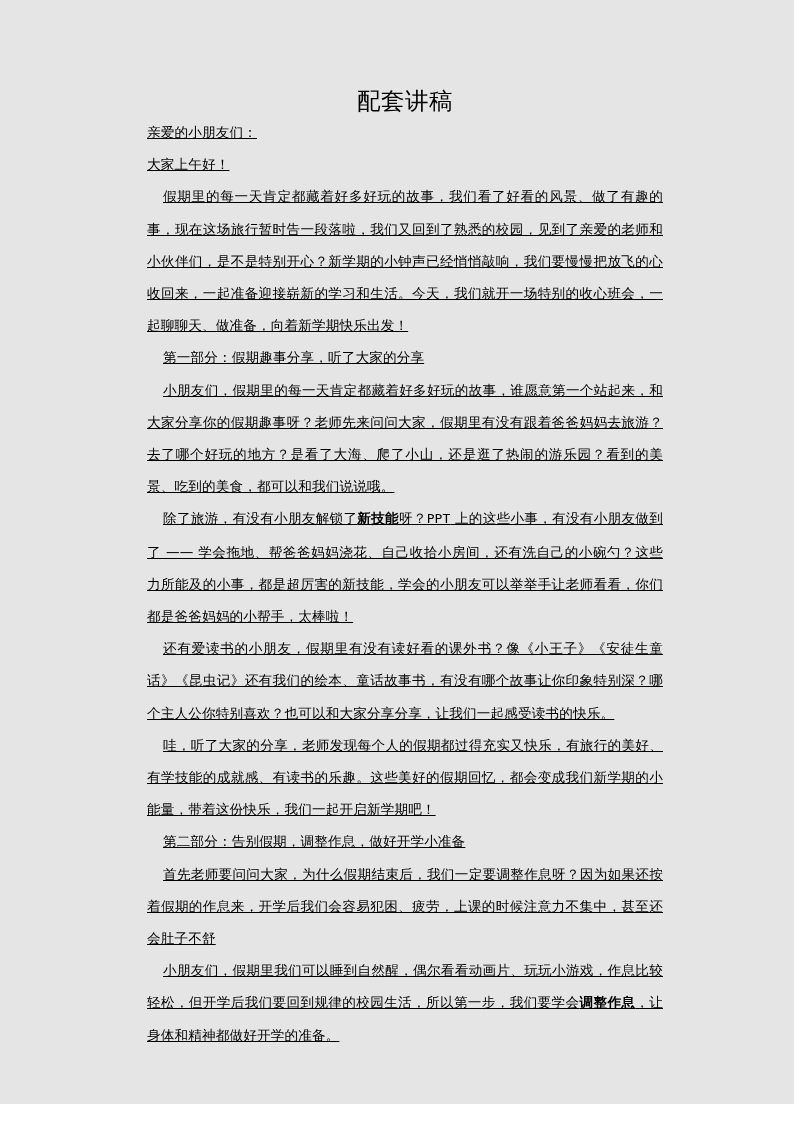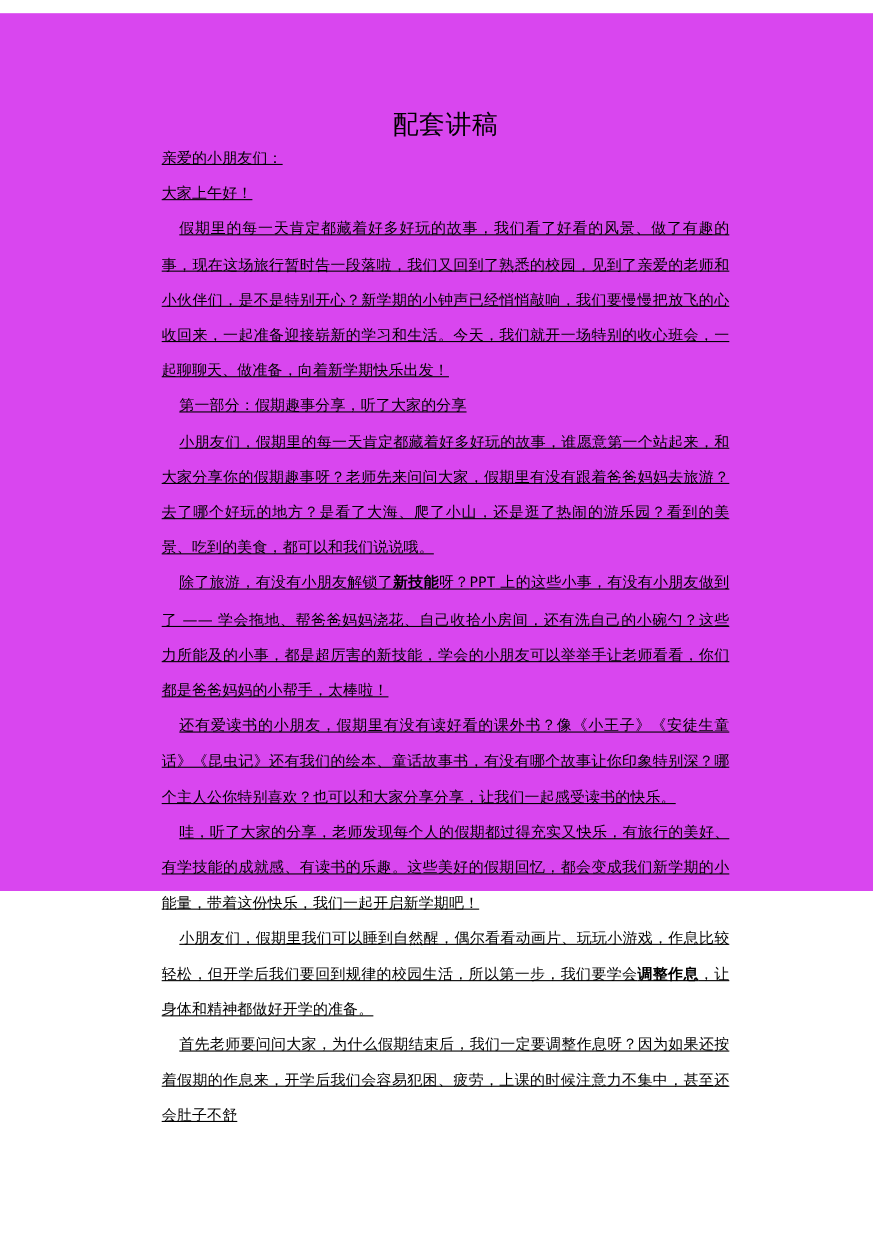--- a/index.html
+++ b/index.html
@@ -10,24 +10,23 @@
   body {
     width: 794px;
     height: 1123px;
     overflow: hidden;
     font-family: "DejaVu Sans", "Liberation Sans", sans-serif;
     color: #000000;
   }
   .page {
     position: relative;
     width: 794px;
-    height: 798px;
-    background: #d946ef;
+    height: 1104px;
+    background: #e5e5e5;
     box-sizing: border-box;
-    margin-top: 12px;
   }
   .content {
     position: absolute;
     left: 147px;
     top: 0;
     width: 516px;
   }
   .doc-title {
     margin: 0;
     padding: 0;
@@ -87,21 +86,22 @@
     <p class="para indent">小朋友们，假期里的每一天肯定都藏着好多好玩的故事，谁愿意第一个站起来，和大家分享你的假期趣事呀？老师先来问问大家，假期里有没有跟着爸爸妈妈去旅游？去了哪个好玩的地方？是看了大海、爬了小山，还是逛了热闹的游乐园？看到的美景、吃到的美食，都可以和我们说说哦。</p>
 
     <p class="para indent">
       <span>除了旅游，有没有小朋友解锁了</span><span class="emph">新技能</span><span>呀？</span><span class="mono">PPT</span><span> 上的这些小事，有没有小朋友做到了 —— 学会拖地、帮爸爸妈妈浇花、自己收拾小房间，还有洗自己的小碗勺？这些力所能及的小事，都是超厉害的新技能，学会的小朋友可以举举手让老师看看，你们都是爸爸妈妈的小帮手，太棒啦！</span>
     </p>
 
     <p class="para indent">还有爱读书的小朋友，假期里有没有读好看的课外书？像《小王子》《安徒生童话》《昆虫记》还有我们的绘本、童话故事书，有没有哪个故事让你印象特别深？哪个主人公你特别喜欢？也可以和大家分享分享，让我们一起感受读书的快乐。</p>
 
     <p class="para indent">哇，听了大家的分享，老师发现每个人的假期都过得充实又快乐，有旅行的美好、有学技能的成就感、有读书的乐趣。这些美好的假期回忆，都会变成我们新学期的小能量，带着这份快乐，我们一起开启新学期吧！</p>
 
+    <p class="para indent">第二部分：告别假期，调整作息，做好开学小准备</p>
+
+    <p class="para indent">首先老师要问问大家，为什么假期结束后，我们一定要调整作息呀？因为如果还按着假期的作息来，开学后我们会容易犯困、疲劳，上课的时候注意力不集中，甚至还会肚子不舒</p>
 
     <p class="para indent">
       <span>小朋友们，假期里我们可以睡到自然醒，偶尔看看动画片、玩玩小游戏，作息比较轻松，但开学后我们要回到规律的校园生活，所以第一步，我们要学会</span><span class="emph">调整作息</span><span>，让身体和精神都做好开学的准备。</span>
     </p>
 
-    <p class="para indent">首先老师要问问大家，为什么假期结束后，我们一定要调整作息呀？因为如果还按着假期的作息来，开学后我们会容易犯困、疲劳，上课的时候注意力不集中，甚至还会肚子不舒</p>
-
   </div>
 </div>
 
 </body></html>

